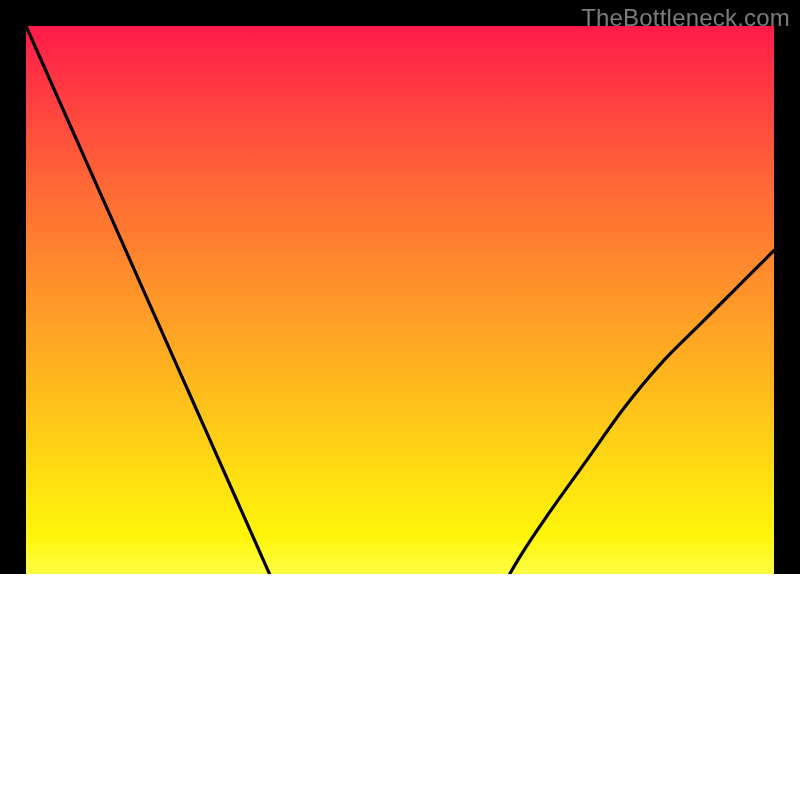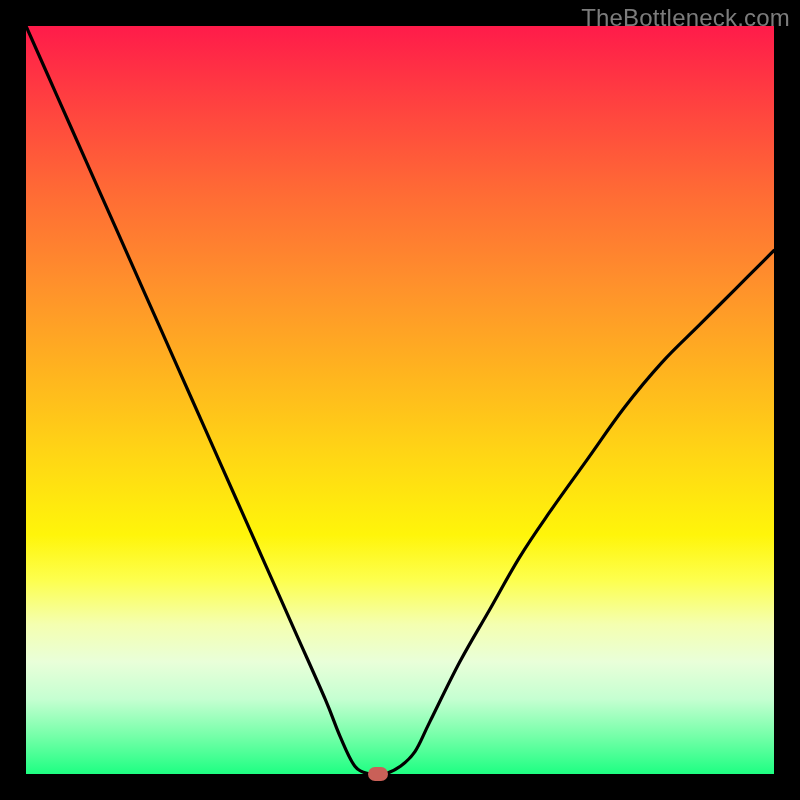--- a/index.html
+++ b/index.html
@@ -3,21 +3,21 @@
 <meta charset="utf-8">
 <style>
   body {
     margin: 0;
     padding: 0;
     background: #fff;
     font-family: Arial, sans-serif;
   }
   .frame {
     width: 800px;
-    height: 800px;
+    height: 574px;
     position: relative;
     background: #000;
     overflow: hidden;
   }
   .watermark {
     position: absolute;
     top: 4px;
     right: 10px;
     color: #7c7c7c;
     font-size: 24px;

